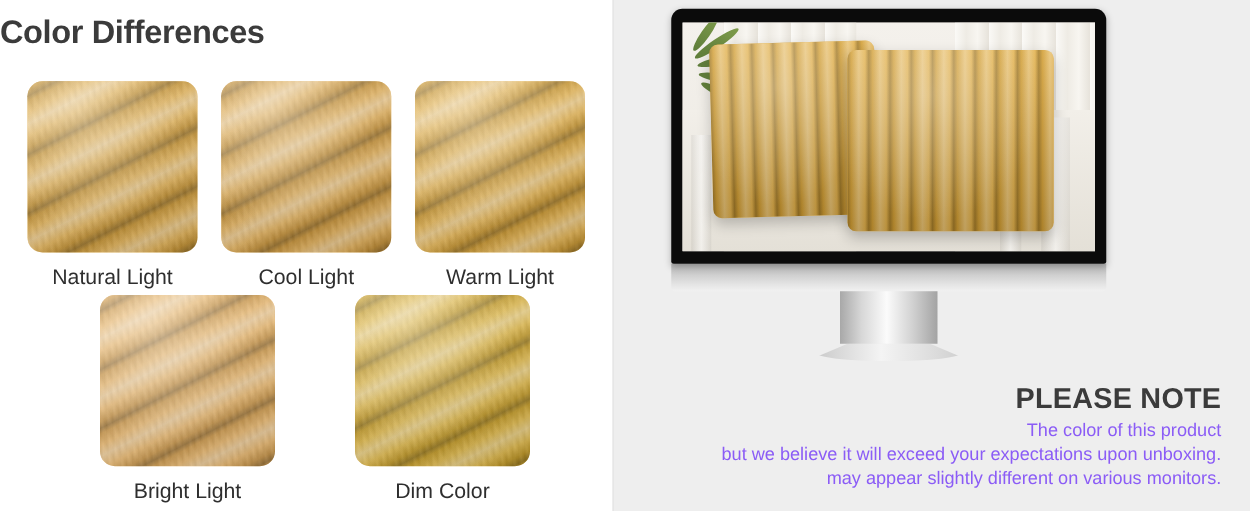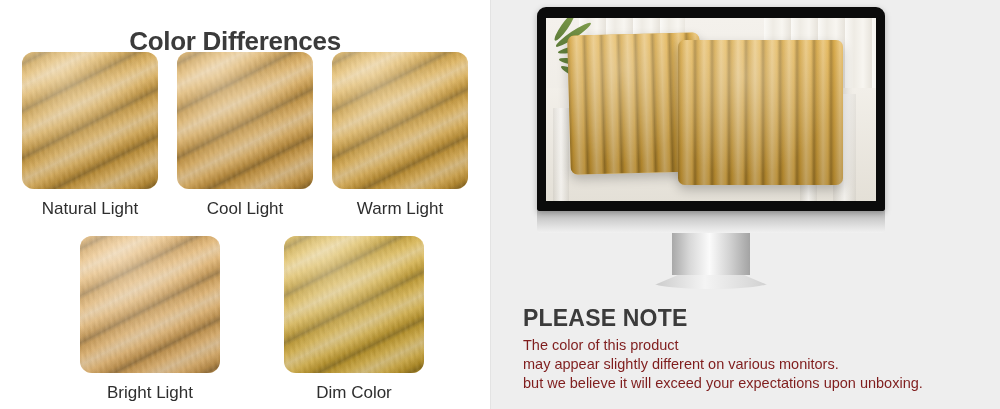--- a/index.html
+++ b/index.html
@@ -23,36 +23,36 @@
   
   .left-panel {
     position: relative;
     width: 490px;
     height: 409px;
     background: #ffffff;
     flex: 0 0 490px;
   }
   .section-title {
     position: absolute;
-    top: 26px;
+    top: 10px;
     left: 0;
     width: 470px;
-    text-align: center;
+    text-align: left;
     font-size: 26px;
     font-weight: bold;
     color: #3b3b3b;
     letter-spacing: -0.3px;
   }
 
   .swatch-row {
     position: absolute;
     display: flex;
   }
   .row-top {
-    top: 52px;
+    top: 65px;
     left: 22px;
     width: 446px;
     justify-content: space-between;
   }
   .row-bottom {
     top: 236px;
     left: 80px;
     width: 344px;
     justify-content: space-between;
   }
@@ -267,35 +267,35 @@
     width: 118px;
     height: 14px;
     margin: 0 auto;
     background: linear-gradient(to right, #c9c9c9, #f4f4f4 45%, #cfcfcf);
     clip-path: polygon(22% 0%, 78% 0%, 100% 78%, 96% 100%, 4% 100%, 0% 78%);
     border-radius: 0 0 50% 50%;
   }
 
   .note-block {
     position: absolute;
-    right: 8px;
+    right: 24px;
     bottom: 16px;
-    text-align: left;
+    text-align: right;
     width: 470px;
   }
   .note-title {
     font-size: 23px;
     font-weight: bold;
     color: #3b3b3b;
     letter-spacing: 0.2px;
     margin-bottom: 4px;
   }
   .note-line {
     font-size: 14.5px;
-    color: #7f1d1d;
+    color: #8b5cf6;
     line-height: 19px;
   }
 </style>
 </head>
 <body>
 
 <div class="page">
 
   <div class="left-panel">
 
@@ -381,18 +381,18 @@
       </div>
 
       <div class="monitor-chin"></div>
       <div class="monitor-neck"></div>
       <div class="monitor-base"></div>
     </div>
 
     <div class="note-block">
       <div class="note-title">PLEASE NOTE</div>
       <div class="note-line">The color of this product</div>
+      <div class="note-line">but we believe it will exceed your expectations upon unboxing.</div>
       <div class="note-line">may appear slightly different on various monitors.</div>
-      <div class="note-line">but we believe it will exceed your expectations upon unboxing.</div>
     </div>
 
   </div>
 </div>
 
 </body></html>

